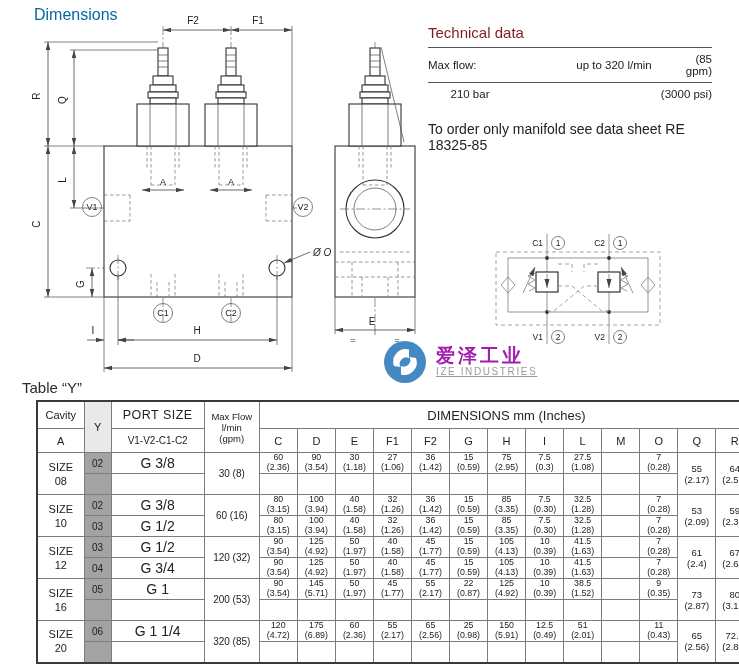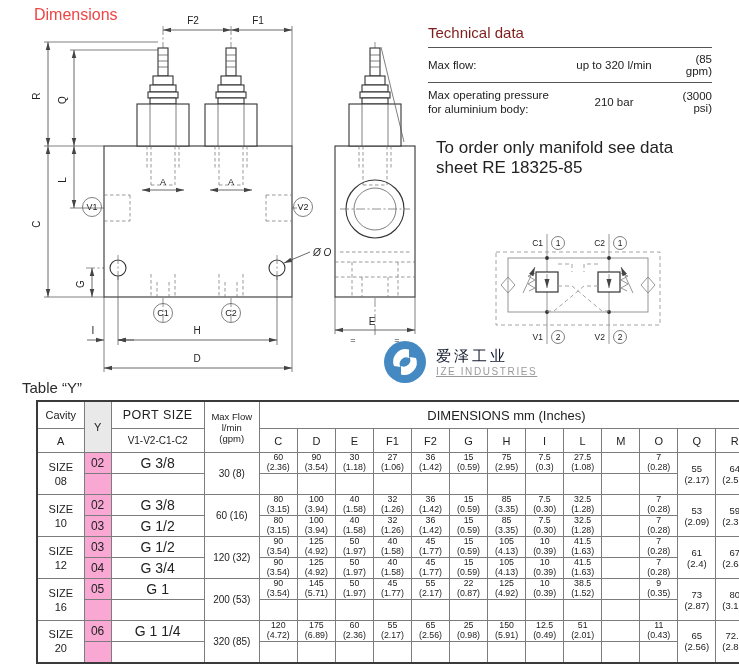--- a/index.html
+++ b/index.html
@@ -1,36 +1,36 @@
 <!DOCTYPE html>
 <html><head>
 <meta charset="utf-8">
 <style>
   html,body{margin:0;padding:0;}
   body{width:739px;height:670px;position:relative;background:#fff;
        font-family:"Liberation Sans",sans-serif;color:#222;overflow:hidden;}
 
   
-  .page-title{position:absolute;left:34px;top:6px;font-size:16px;color:#ef4444;}
+  .page-title{position:absolute;left:34px;top:6px;font-size:16px;color:#0369a1;}
   .table-title{position:absolute;left:22px;top:379px;font-size:15px;color:#2b2b2b;text-align:center;}
 
   
   .techdata{position:absolute;left:428px;top:24px;width:284px;font-size:11.5px;color:#222;}
   .techdata h2{font-size:15px;font-weight:normal;margin:0 0 6px 0;color:#7f1d1d;}
   .td-row{display:flex;align-items:center;border-top:1px solid #555;padding:5px 0;gap:16px;}
   .td-row:last-of-type{border-bottom:1px solid #555;}
   .td-label{width:128px;line-height:1.25;}
   .td-value{width:84px;text-align:center;}
   .td-imp{flex:1;text-align:right;}
-  .td-note{margin-top:16px;font-size:17px;margin-left:8px;}
+  .td-note{margin-top:16px;font-size:14px;}
 
   
   .logo{position:absolute;left:383px;top:340px;display:flex;align-items:center;}
   .logo-text{margin-left:9px;}
-  .logo-cn{font-size:15px;font-weight:normal;color:#0f172a;letter-spacing:3px;line-height:20px;}
+  .logo-cn{font-size:19px;font-weight:bold;color:#a21caf;letter-spacing:3px;line-height:20px;}
   .logo-en{font-size:10px;color:#9a9a9a;letter-spacing:1.6px;line-height:12px;text-decoration:underline;}
 
   
   .drawing{position:absolute;left:0;top:0;width:739px;height:400px;}
   .ln{stroke:#333;stroke-width:1.1;fill:none;}
   .lnf{stroke:#333;stroke-width:1.1;fill:#fff;}
   .thin{stroke:#555;stroke-width:.75;fill:none;}
   .dash{stroke:#777;stroke-width:.75;fill:none;stroke-dasharray:3.5 2.5;}
   .cl{stroke:#666;stroke-width:.7;fill:none;stroke-dasharray:9 2.5 2 2.5;}
   .dim{stroke:#444;stroke-width:.8;fill:none;}
@@ -49,21 +49,21 @@
   table.y thead tr:first-child th{height:26px;}
   table.y thead tr:last-child th{height:23px;}
   th.h-cavity{font-size:11px;}
   th.h-y{font-size:11px;background:#e9e9e9;}
   th.h-port{font-size:12.5px;letter-spacing:.5px;}
   th.h-portsub{font-size:10px;}
   th.h-flow{font-size:9.5px;white-space:pre-line;line-height:11px;}
   th.h-dims{font-size:13px;}
   th.h-col{font-size:11px;}
   td.c-cavity{font-size:11px;line-height:14px;}
-  td.c-y{font-size:12px;background:#f9a8d4;}
+  td.c-y{font-size:10px;background:#a3a3a3;}
   td.c-port{font-size:14px;}
   td.c-flow{font-size:10px;}
   td.dimcell{font-size:8.8px;line-height:9.6px;}
   td.qr{font-size:9.5px;line-height:11px;}
   tbody tr{height:21px;}
   tbody tr.g-start td{border-top:1.6px solid #3a3a3a;}
 </style>
 </head>
 <body>
 
@@ -257,21 +257,20 @@
 <div class="page-title">Dimensions</div>
 
 <div class="techdata">
   <h2>Technical data</h2>
   <div class="td-row">
     <div class="td-label">Max flow:</div>
     <div class="td-value">up to 320 l/min</div>
     <div class="td-imp">(85 gpm)</div>
   </div>
   <div class="td-row">
-    <div class="td-label">Max operating pressure for aluminium body:</div>
     <div class="td-value">210 bar</div>
     <div class="td-imp">(3000 psi)</div>
   </div>
   <div class="td-note">To order only manifold see data sheet RE 18325-85</div>
 </div>
 
 <div class="logo">
   <svg width="44" height="44" viewBox="-22 -22 44 44">
     <circle cx="0" cy="0" r="21" fill="#4489c2"></circle>
     <path fill="#fff" d="M -11,4 A 12.5 12.5 0 0 1 4,-12.5 L 4,-4 A 6.5 6.5 0 0 0 -4.5,5 Z"></path>

